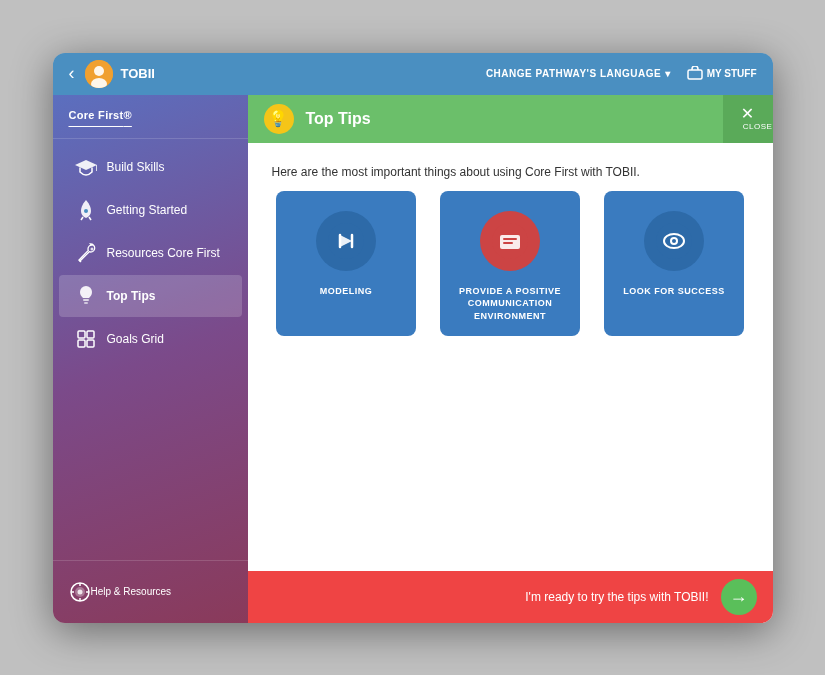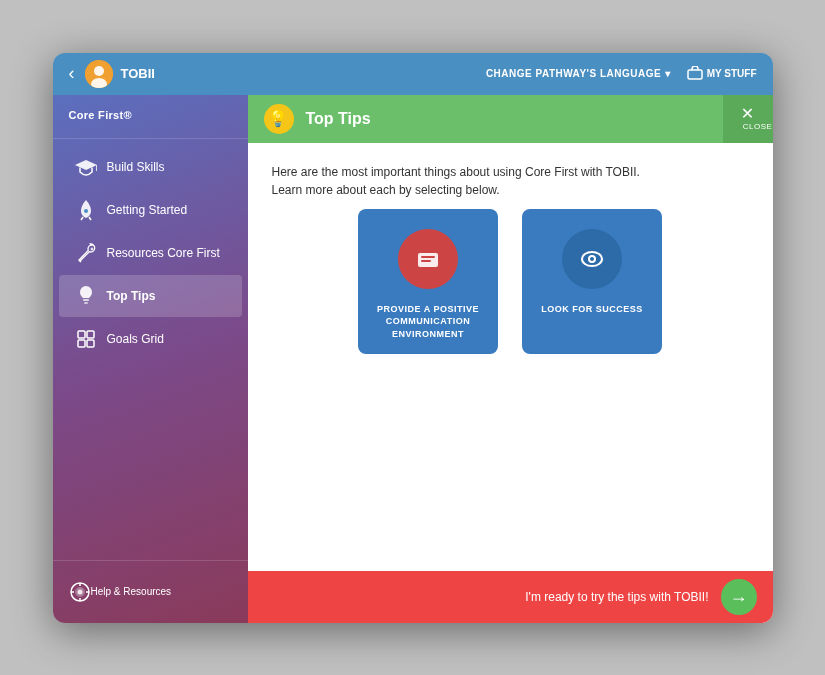--- a/index.html
+++ b/index.html
@@ -97,20 +97,21 @@
       flex-direction: column;
       flex-shrink: 0;
     }
     .sidebar-logo {
       padding: 14px 16px 10px;
       color: white;
       font-size: 15px;
       font-weight: bold;
       letter-spacing: 0.3px;
       border-bottom: 1px solid rgba(255,255,255,0.15);
+      text-decoration: underline;
     }
     .sidebar-logo span {
       font-size: 11px;
       vertical-align: super;
     }
     .sidebar-nav {
       flex: 1;
       padding: 6px 0;
     }
     .sidebar-item {
@@ -414,25 +415,35 @@
         <div class="content-header-title">Top Tips</div>
         <div class="content-header-close">
           <span class="content-header-close-x">✕</span>
           <span class="content-header-close-label">CLOSE</span>
         </div>
       </div>
 
       <div class="content-body">
         <p class="content-intro">
           <span>Here are the most important things about using Core First with TOBII.</span><br>
-          <span>Learn more about each by selecting below.</span>
         </p>
 
         <div class="cards-row">
 
+          <div class="tip-card">
+            <div class="tip-card-icon card-icon-modeling">
+              <svg width="36" height="36" viewBox="0 0 36 36" fill="none">
+                <circle cx="18" cy="18" r="18" fill="#2d6aa8"></circle>
+                <path d="M12 12l12 6-12 6V12z" fill="white" opacity="0.9"></path>
+                <path d="M24 12v12" stroke="white" stroke-width="2.5" stroke-linecap="round"></path>
+                <path d="M12 12v12" stroke="white" stroke-width="2.5" stroke-linecap="round"></path>
+              </svg>
+            </div>
+            <div class="tip-card-label">MODELING</div>
+          </div>
 
           <div class="tip-card">
             <div class="tip-card-icon card-icon-positive">
               <svg width="36" height="36" viewBox="0 0 36 36" fill="none">
                 <circle cx="18" cy="18" r="18" fill="#c44"></circle>
                 <rect x="8" y="12" width="20" height="14" rx="2" fill="white" opacity="0.9"></rect>
                 <rect x="11" y="15" width="14" height="2" rx="1" fill="#c44"></rect>
                 <rect x="11" y="19" width="10" height="2" rx="1" fill="#c44"></rect>
               </svg>
             </div>

